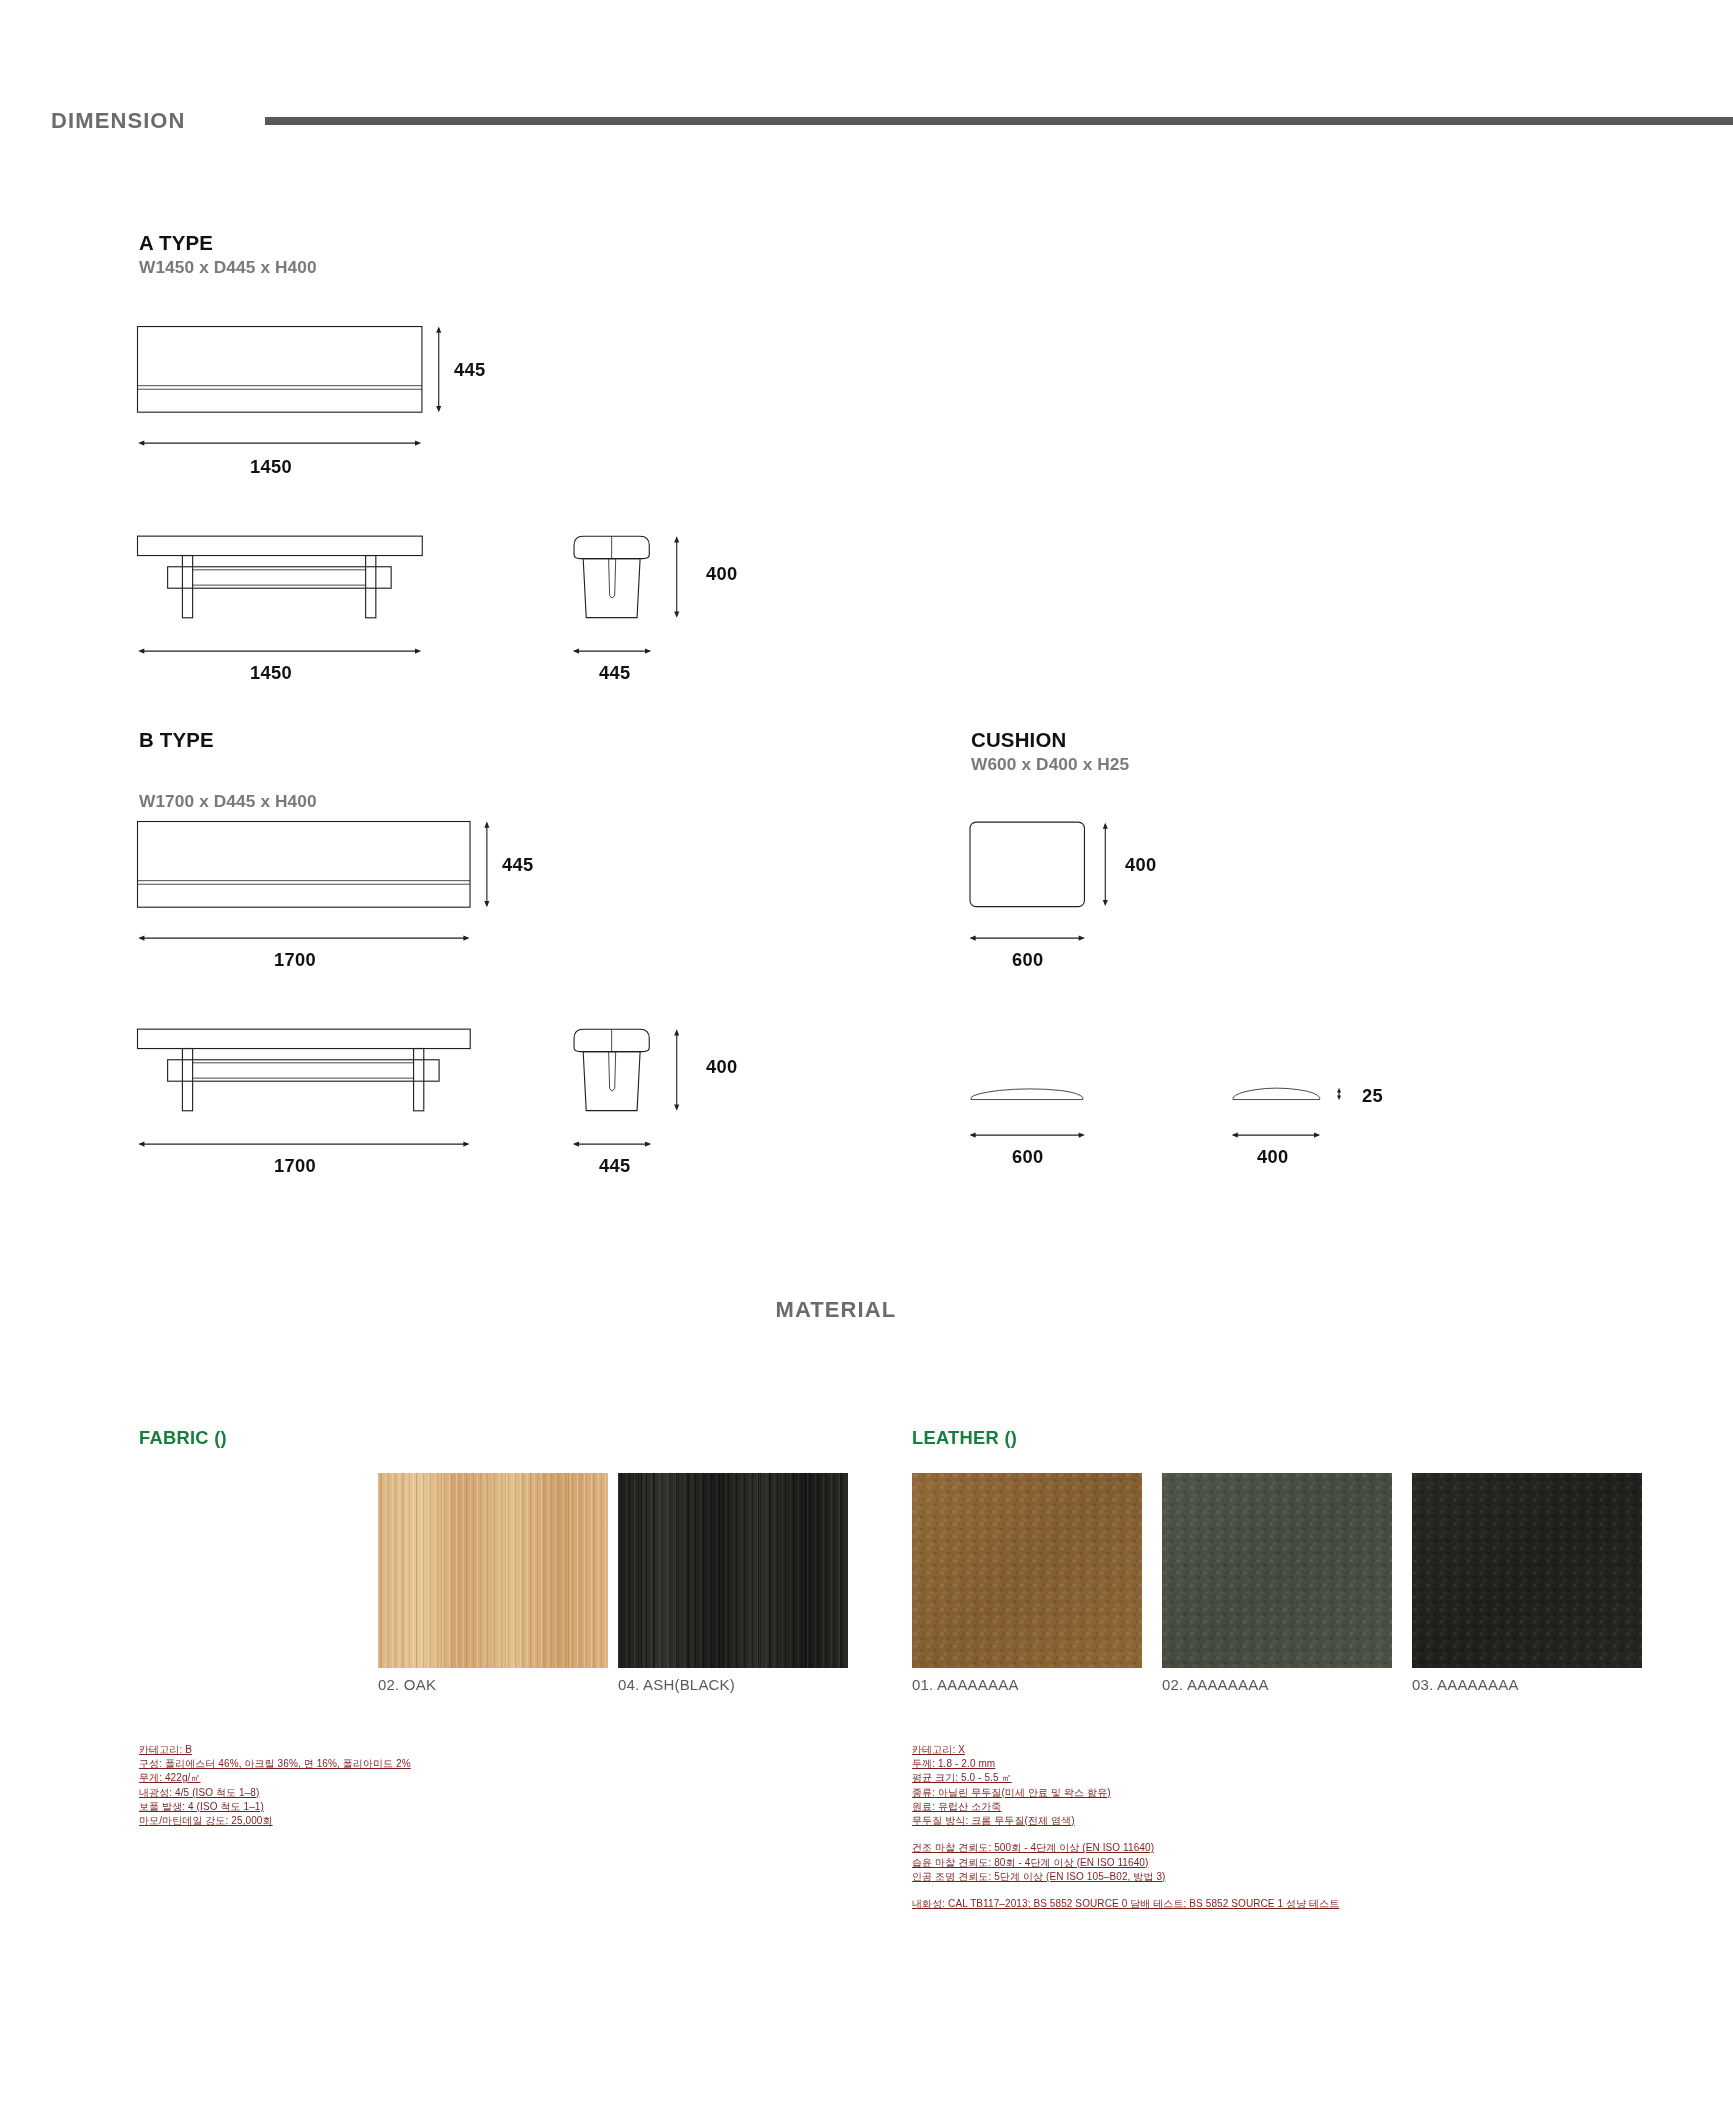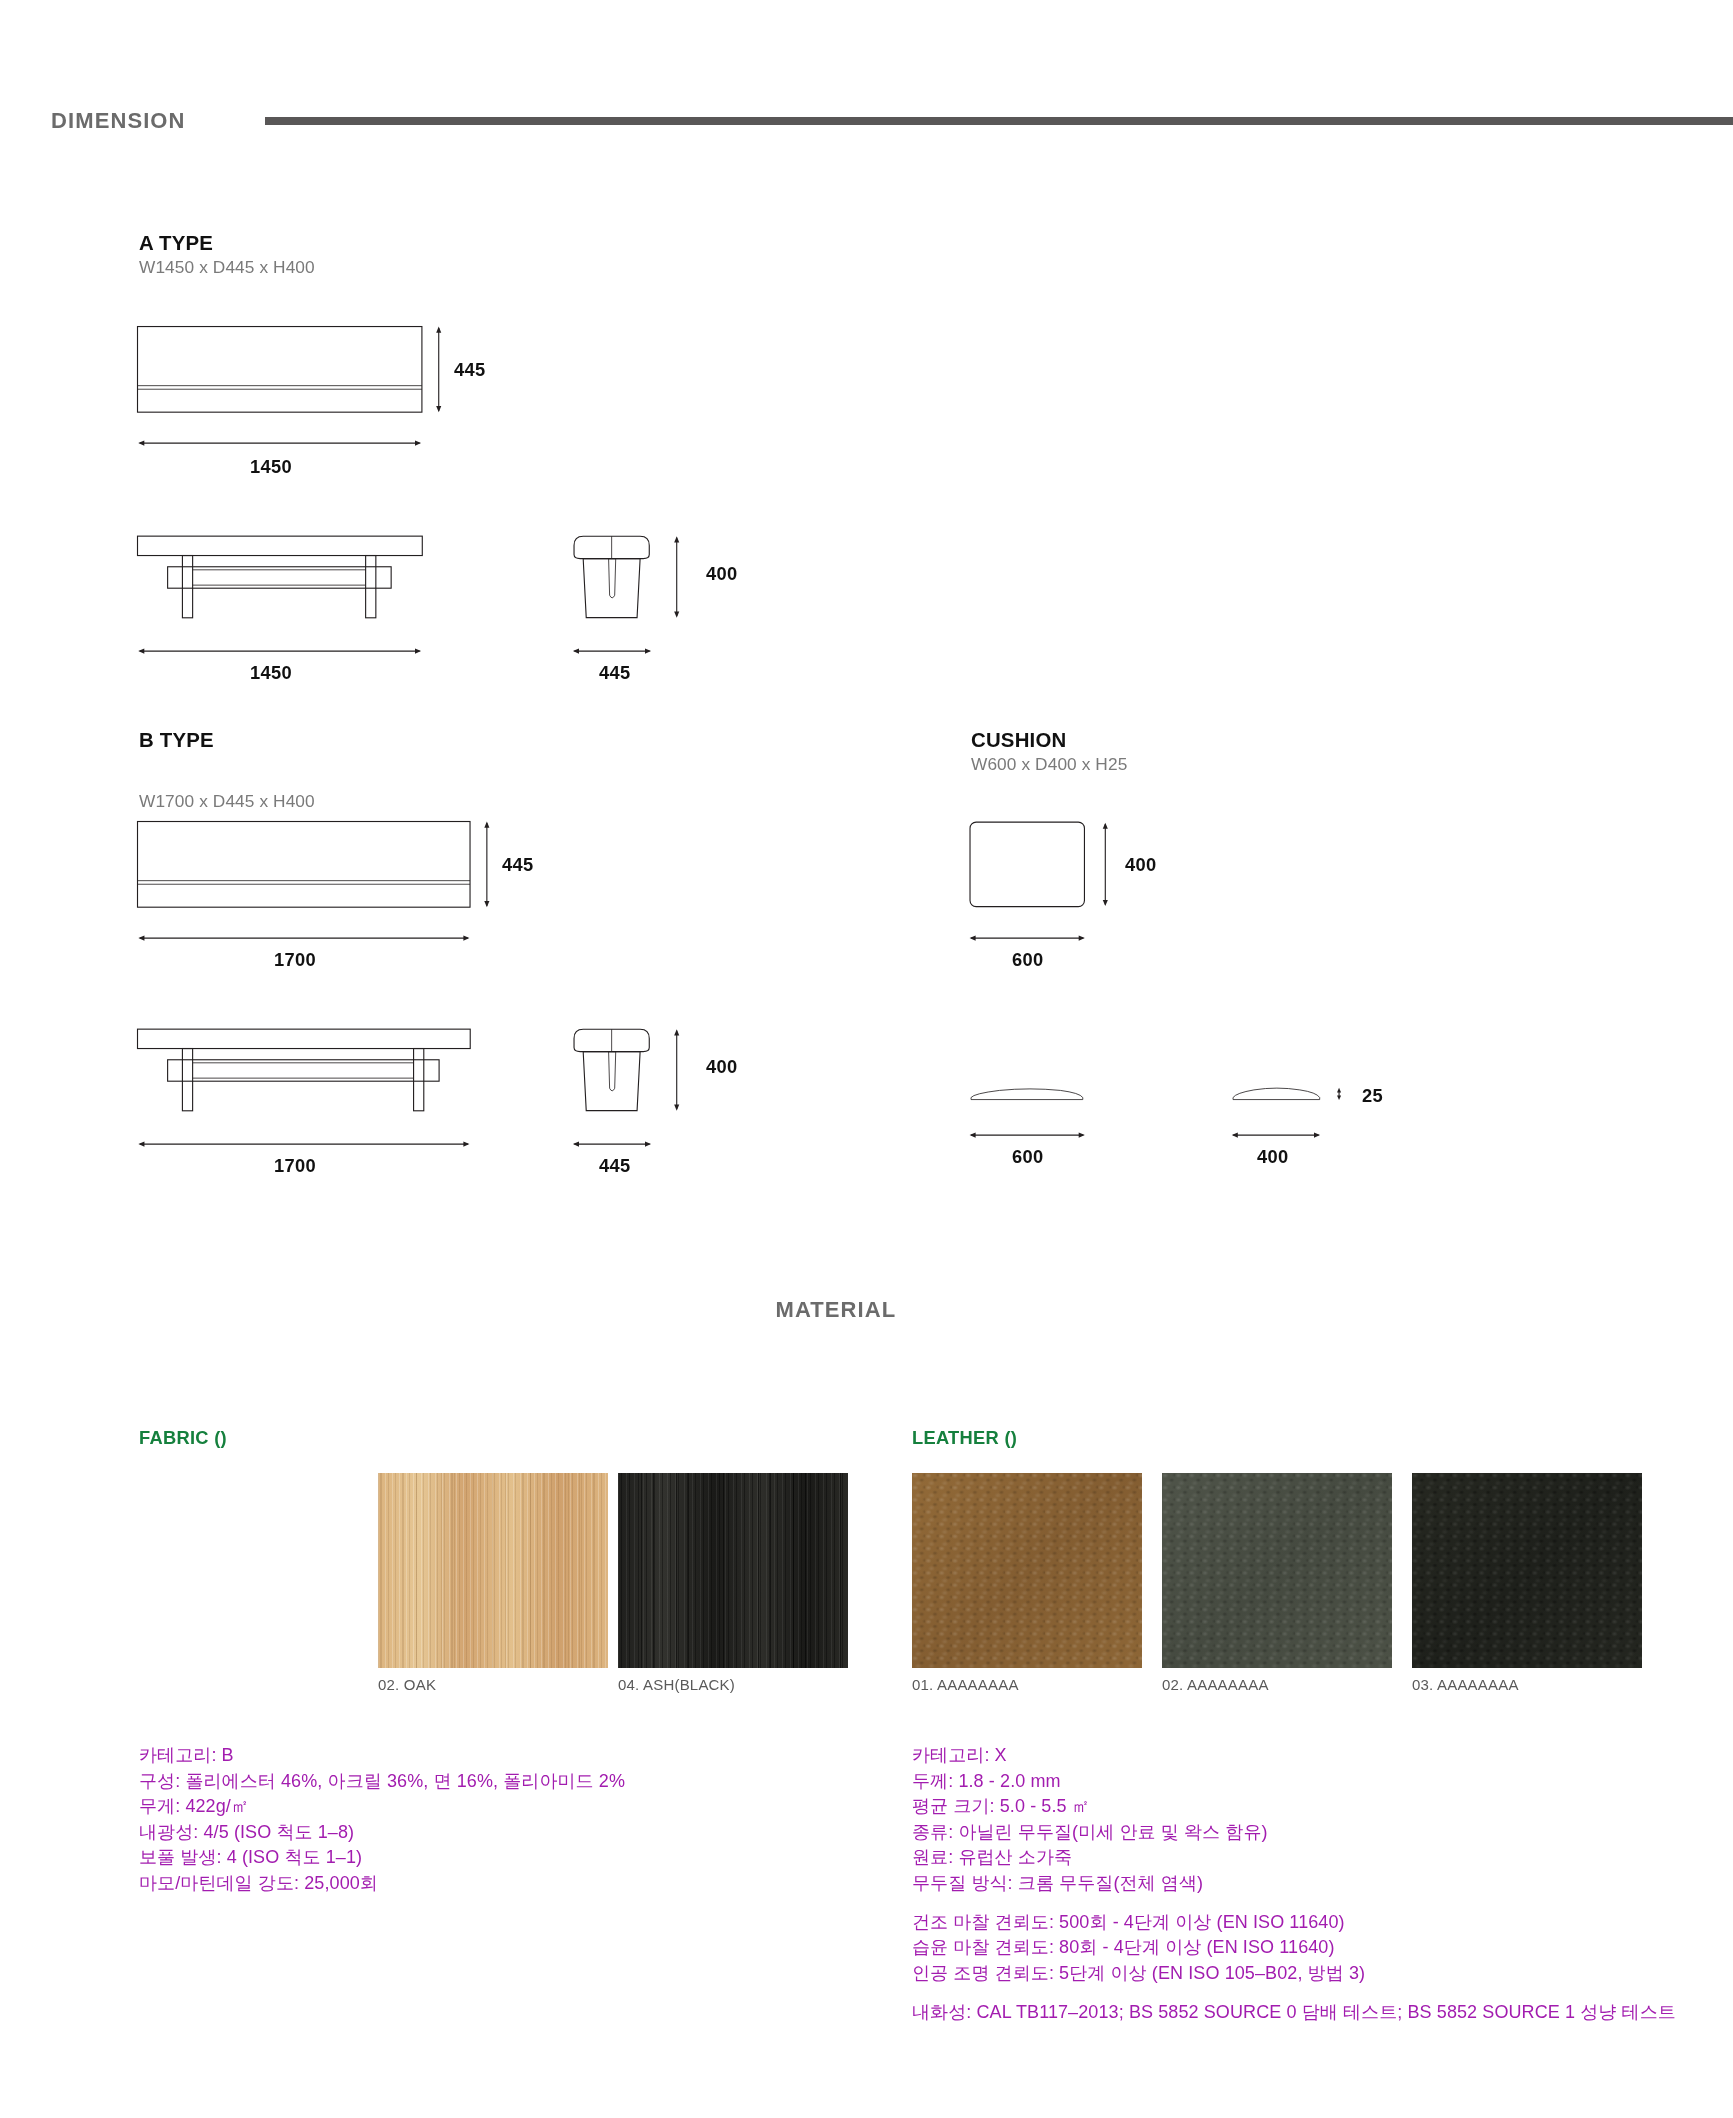--- a/index.html
+++ b/index.html
@@ -14,21 +14,21 @@
   
   .section-header { position: absolute; display: flex; align-items: center; width: 1703px; left: 31px; }
   .section-title {
     font-size: 22px; font-weight: 700; letter-spacing: 1.1px;
     color: #6b6b6b; white-space: nowrap; width: 214px;
   }
   .section-rule { flex: 1; height: 8.2px; background: #595757; }
 
   
   .type-title { position: absolute; font-size: 20.4px; font-weight: 700; letter-spacing: 0.2px; color: #111; white-space: nowrap; }
-  .type-sub   { position: absolute; font-size: 17.3px; font-weight: 400; letter-spacing: 0.1px; color: #7a7a7a; white-space: nowrap; }
+  .type-sub   { position: absolute; font-size: 17.3px; font-weight: 700; letter-spacing: 0.1px; color: #7a7a7a; white-space: nowrap; }
 
   .dwg { position: absolute; }
   .dwg svg { display: block; overflow: visible; }
   .ln { fill: none; stroke: #231f20; stroke-width: 2.2; }
   .ln-thin { fill: none; stroke: #231f20; stroke-width: 1.6; }
   .dim { fill: none; stroke: #231f20; stroke-width: 2.2; }
 
   .dimtext {
     position: absolute; font-size: 18.3px; font-weight: 700; color: #111;
     letter-spacing: 0.3px; white-space: nowrap;
@@ -92,21 +92,21 @@
     background-image:
       radial-gradient(ellipse 4.6px 3.6px at 3.1px 2.5px, rgba(255,255,255,0.10) 0%, rgba(255,255,255,0) 72%),
       radial-gradient(ellipse 4.1px 3.1px at 9.7px 7.1px, rgba(0,0,0,0.40) 0%, rgba(0,0,0,0) 70%),
       radial-gradient(ellipse 5.1px 4.1px at 6.1px 10.2px, rgba(255,255,255,0.06) 0%, rgba(255,255,255,0) 70%),
       radial-gradient(ellipse 3.6px 3.1px at 12.7px 2px, rgba(0,0,0,0.25) 0%, rgba(0,0,0,0) 70%),
       linear-gradient(135deg, #262821 0%, #1e201b 50%, #242620 100%);
     background-size: 13.3px 12.2px, 13.3px 12.2px, 13.3px 12.2px, 13.3px 12.2px, 100% 100%;
   }
 
   
-  .spec-block { position: absolute; font-size: 18px; line-height: 1.42; color: #a21caf; letter-spacing: 0.1px; white-space: nowrap; }
+  .spec-block { position: absolute; font-size: 10px; line-height: 1.42; color: #7f1d1d; letter-spacing: 0.1px; white-space: nowrap; text-decoration: underline; }
   .spec-block p { margin: 0; }
   .spec-gap { height: 13.3px; }
 </style>
 </head>
 <body>
 
 <div class="page">
 
   <div class="section-header" style="top:108px;margin-left:20px;">
     <div class="section-title">DIMENSION</div>

